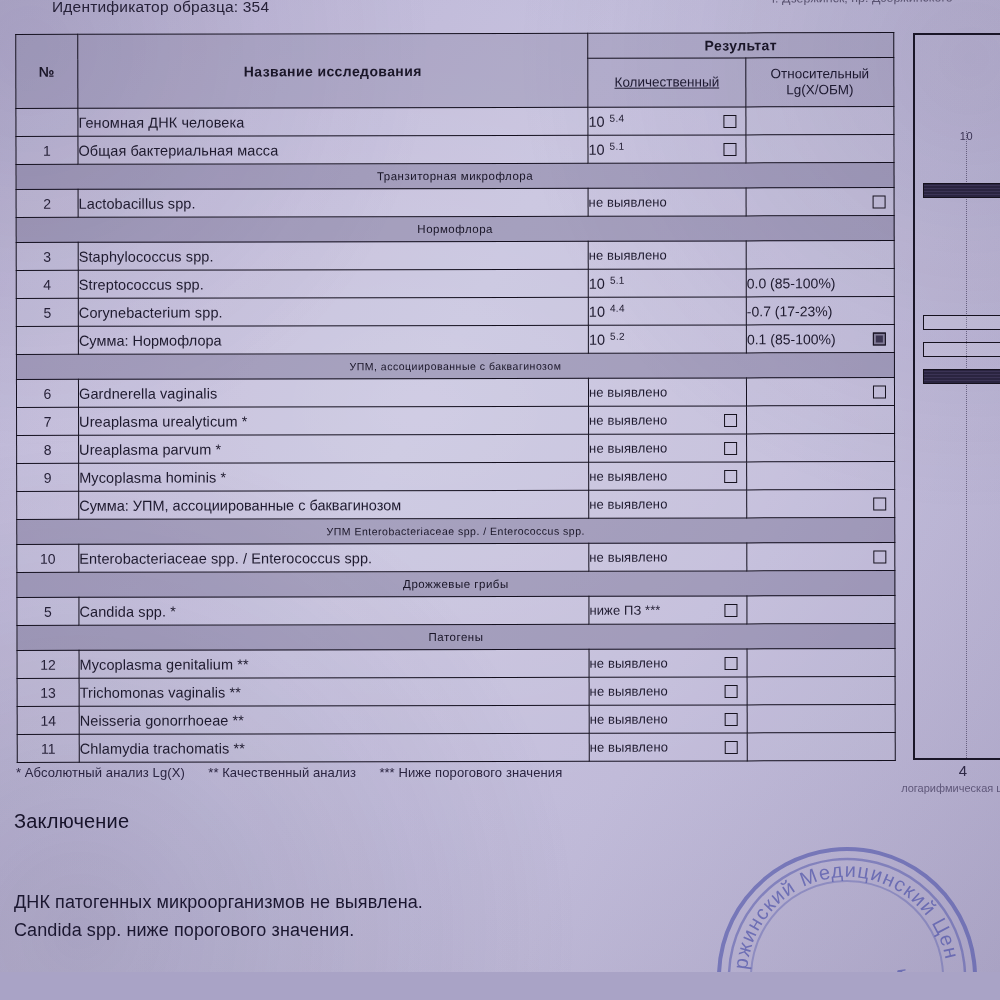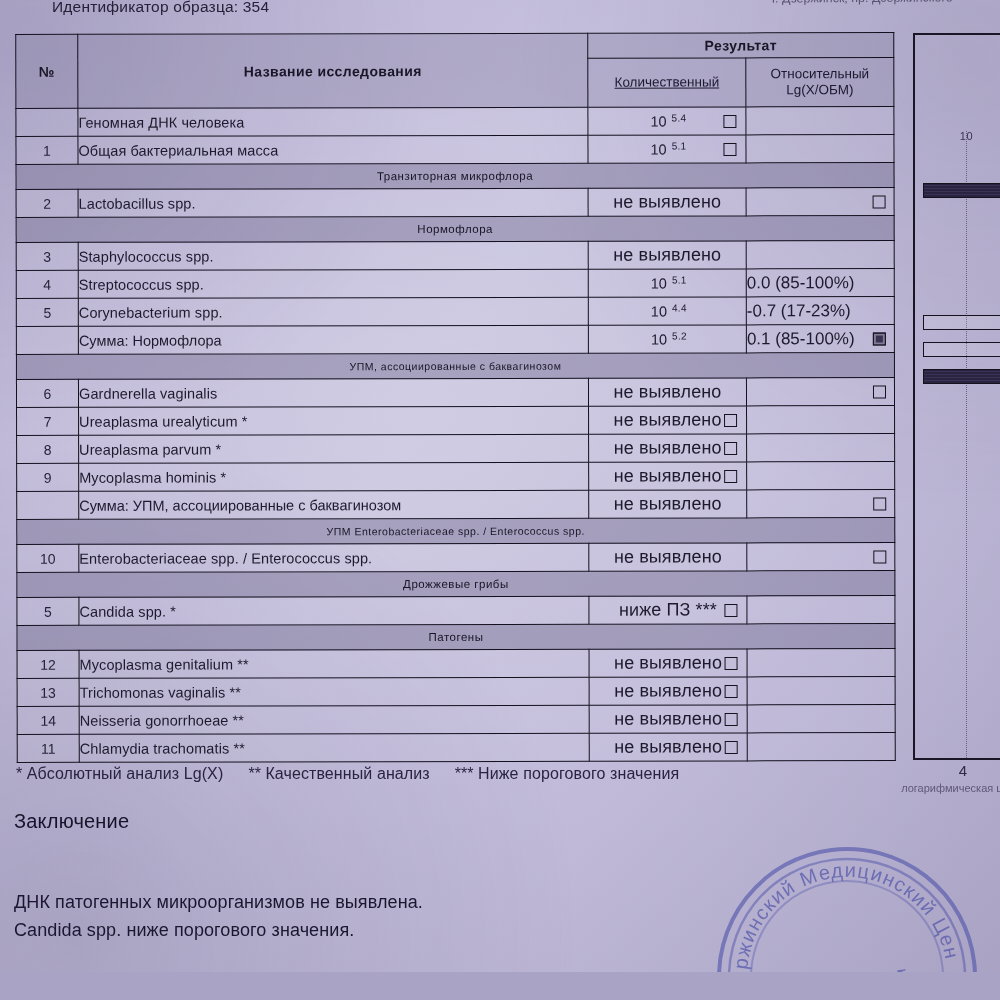--- a/index.html
+++ b/index.html
@@ -110,29 +110,29 @@
     font-size: 14.5px;
     height: 27px;
     letter-spacing: .1px;
     color: #1e1a2e;
     white-space: nowrap;
     overflow: hidden;
   }
   td.name.sum { letter-spacing: 0; }
 
   td.quant {
-    text-align: center;
+    text-align: left;
     font-size: 13.5px;
     position: relative;
     padding: 0 4px;
     height: 27px;
     color: #1e1a2e;
   }
   td.rel {
-    font-size: 17px;
+    font-size: 14px;
     position: relative;
     padding: 0 6px;
     height: 27px;
     color: #1e1a2e;
     white-space: nowrap;
     margin-left: 36px;
   }
 
   
   tr.section td {
@@ -153,21 +153,21 @@
     padding-right: 2px;
   }
   .pow .base { font-size: 14.5px; }
   .pow .exp {
     font-size: 10px;
     position: relative;
     top: -5px;
     left: 5px;
     letter-spacing: .3px;
   }
-  .nd { font-size: 18px; letter-spacing: .1px; }
+  .nd { font-size: 13px; letter-spacing: .1px; }
 
   
   .chk {
     display: inline-block;
     width: 13px; height: 13px;
     border: 1.7px solid #16121f;
     background: transparent;
     vertical-align: middle;
     box-sizing: border-box;
   }
@@ -185,21 +185,21 @@
     position: absolute;
     right: 8px;
     top: 50%;
     transform: translateY(-50%);
   }
 
   
   #footnote {
     position: absolute;
     left: 16px; top: 765px;
-    font-size: 16px;
+    font-size: 13px;
     color: #2a2440;
     letter-spacing: .1px;
     white-space: nowrap;
     text-align: center;
   }
   #footnote .sup { letter-spacing: 0; }
   #footnote .gap { display: inline-block; width: 16px; }
 
   
   #conclusion-title {

